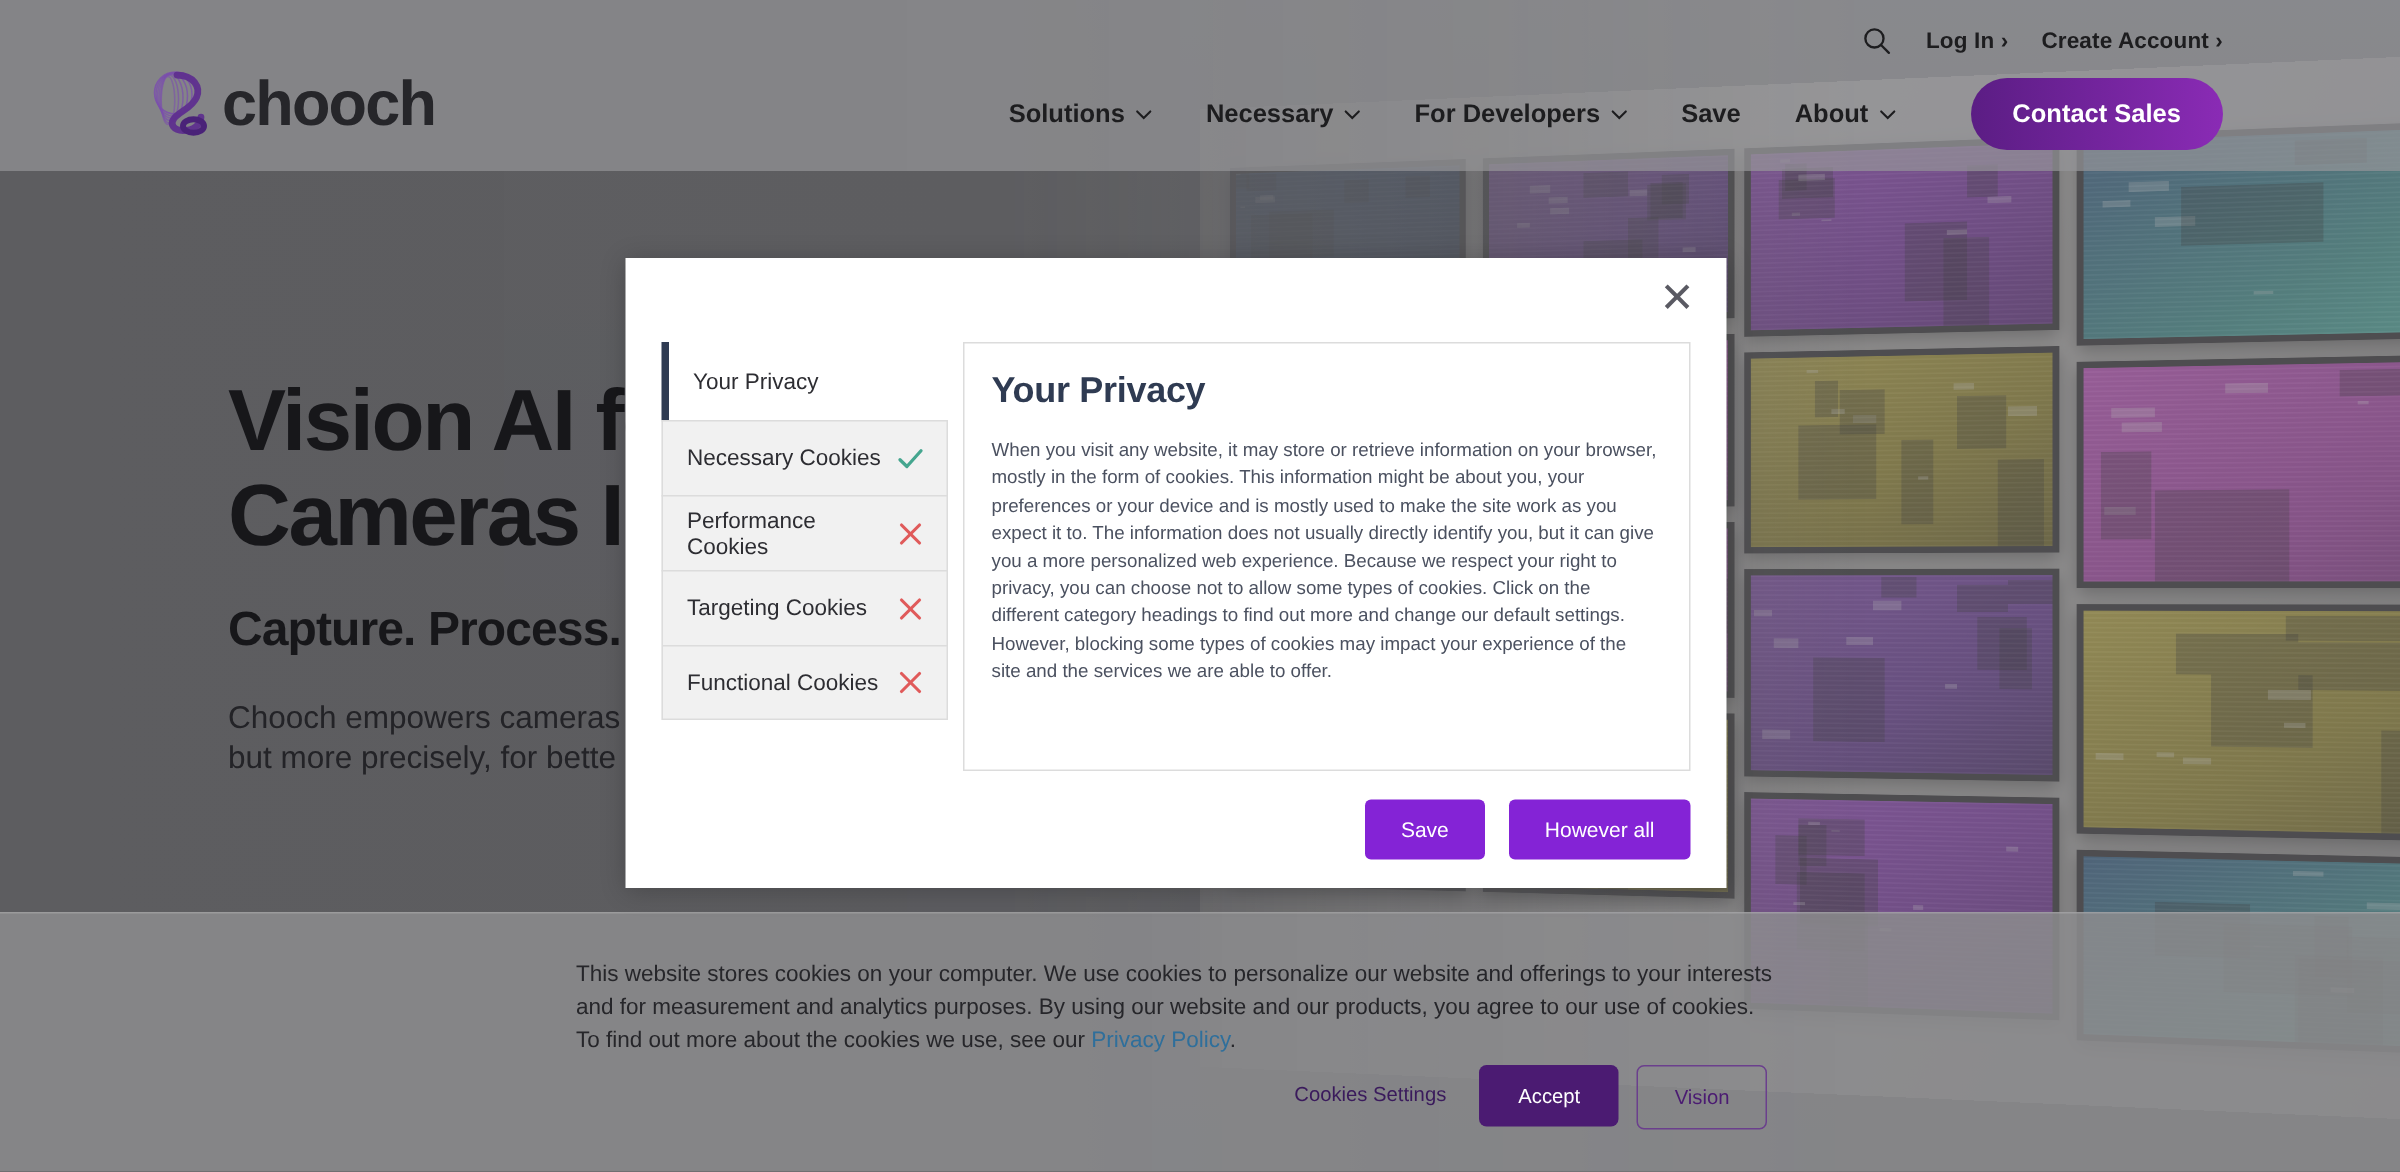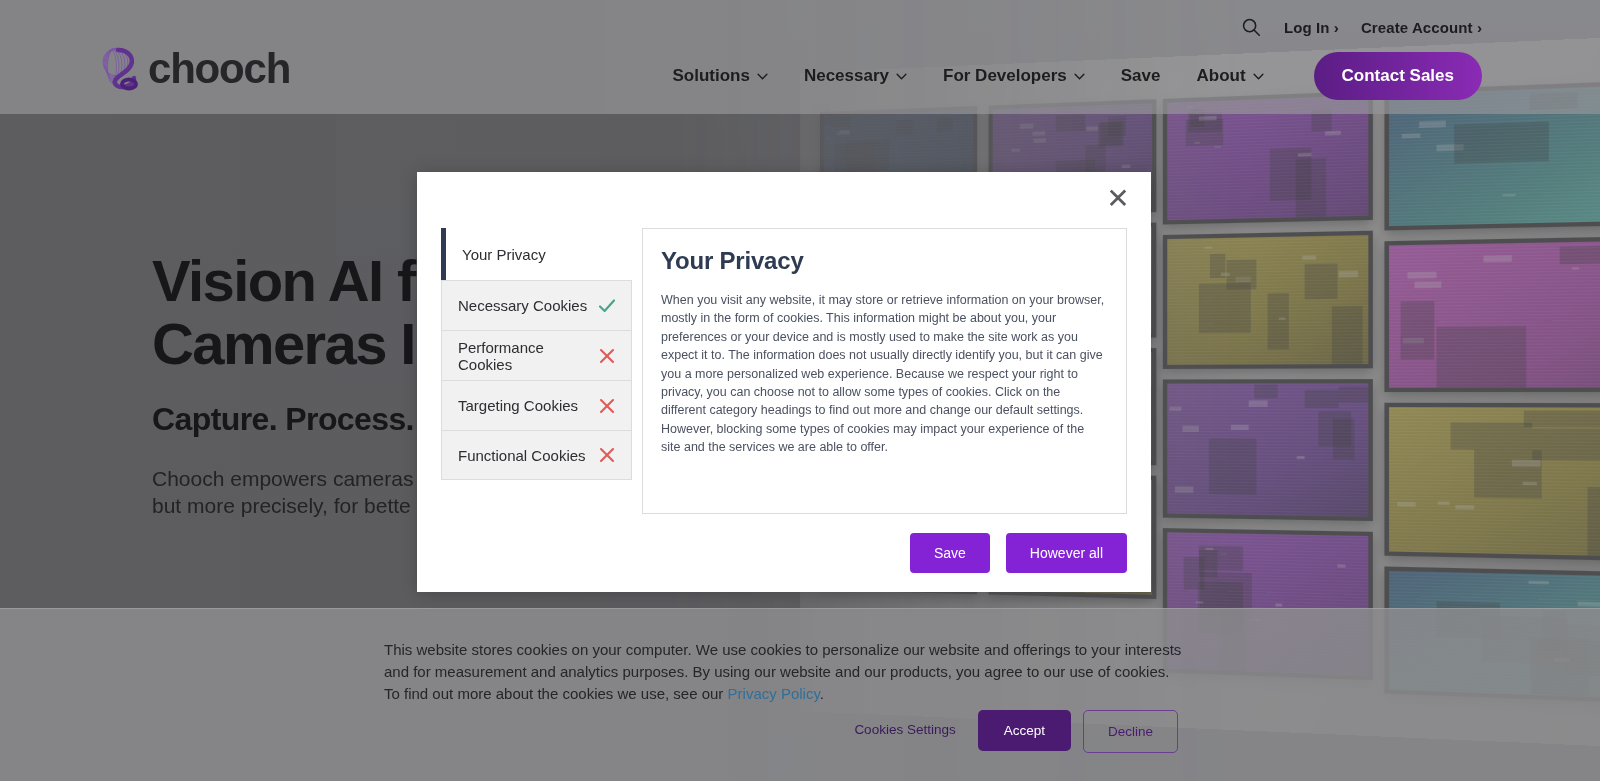--- a/index.html
+++ b/index.html
@@ -601,17 +601,17 @@
     </div>
   </div>
 
   <div class="banner">
     <div class="banner-text">
       <span>This website stores cookies on your computer. We use cookies to personalize our website and offerings to your interests and for measurement and analytics purposes. By using our website and our products, you agree to our use of cookies. To find out more about the cookies we use, see our </span><a>Privacy Policy</a><span>.</span>
     </div>
     <div class="banner-actions">
       <button class="btn-link">Cookies Settings</button>
       <button class="btn-accept">Accept</button>
-      <button class="btn-decline">Decline</button>
+      <button class="btn-decline">Vision</button>
     </div>
   </div>
 
 </div>
 
 </body></html>

